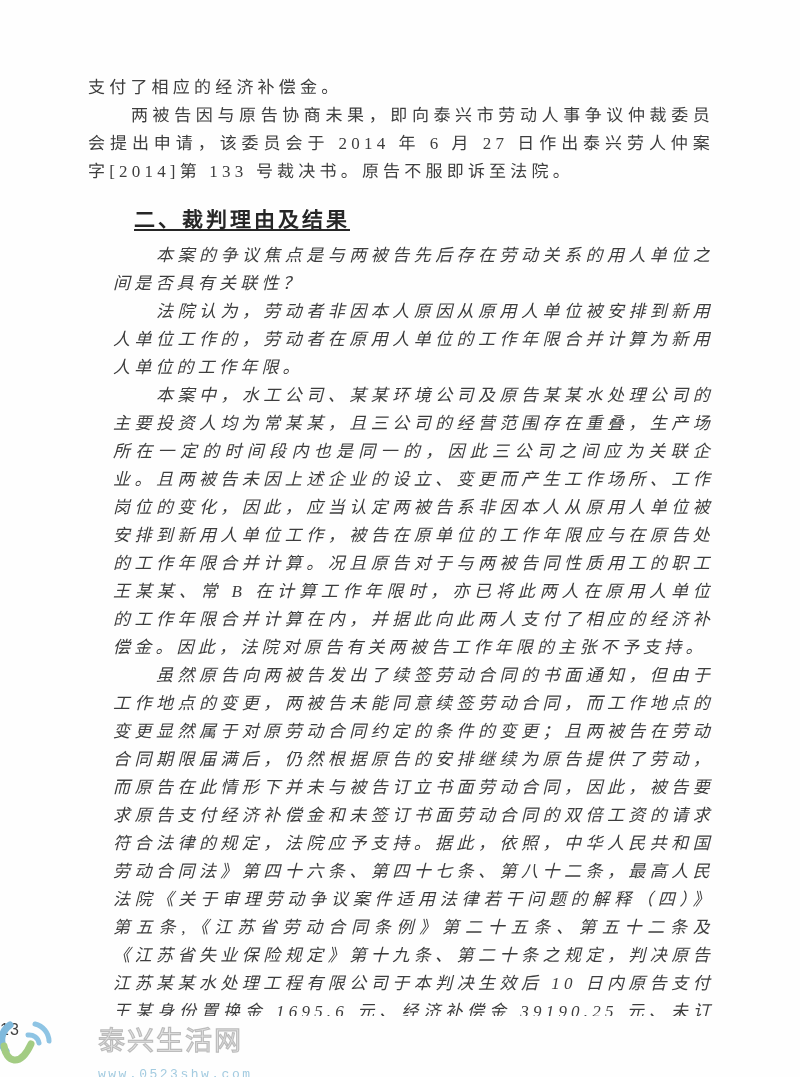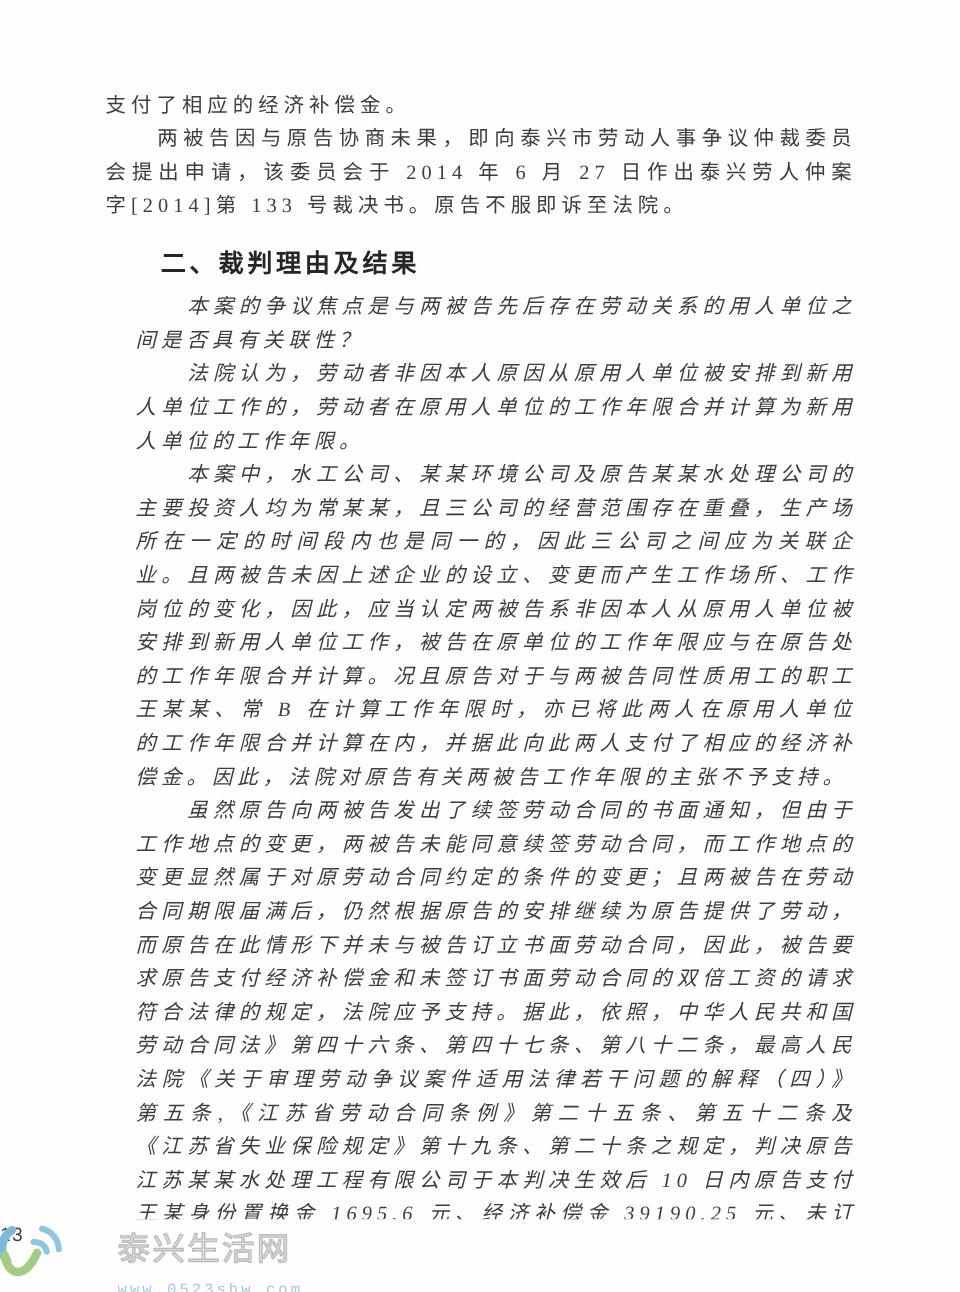--- a/index.html
+++ b/index.html
@@ -37,20 +37,21 @@
   
   .kai { font-style: italic; margin-left: 25px; }
   .section-heading {
     margin: 17px 0 9px 0;
     font-family: "Liberation Sans", sans-serif;
     font-weight: 700;
     font-size: 21px;
     letter-spacing: 3px;
     text-indent: 46px;
     color: #262626;
+    text-decoration: underline;
   }
   .page-number {
     position: absolute;
     left: 0;
     right: 0;
     top: 1021px;
     font-size: 16px;
     color: #3f3f3f;
     font-family: Liberation Sans, sans-serif;
     letter-spacing: 1px;

